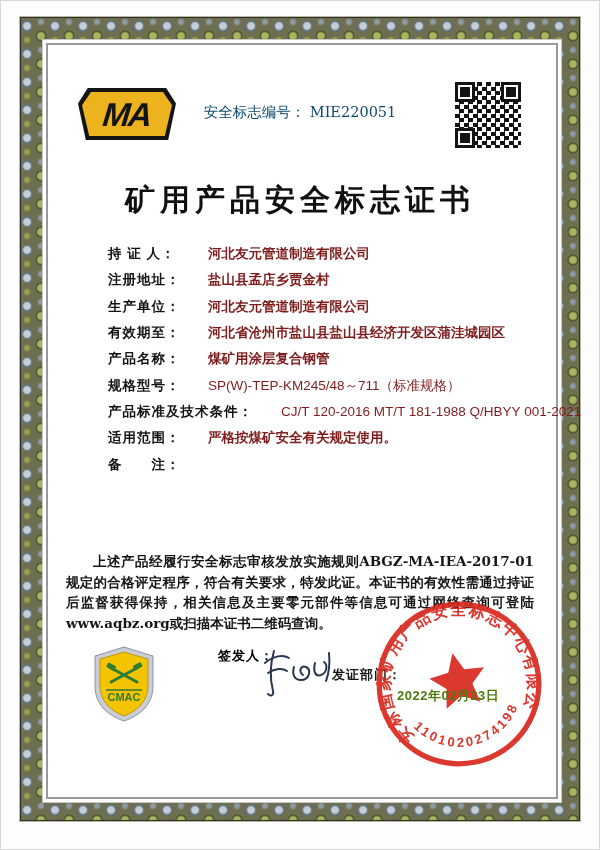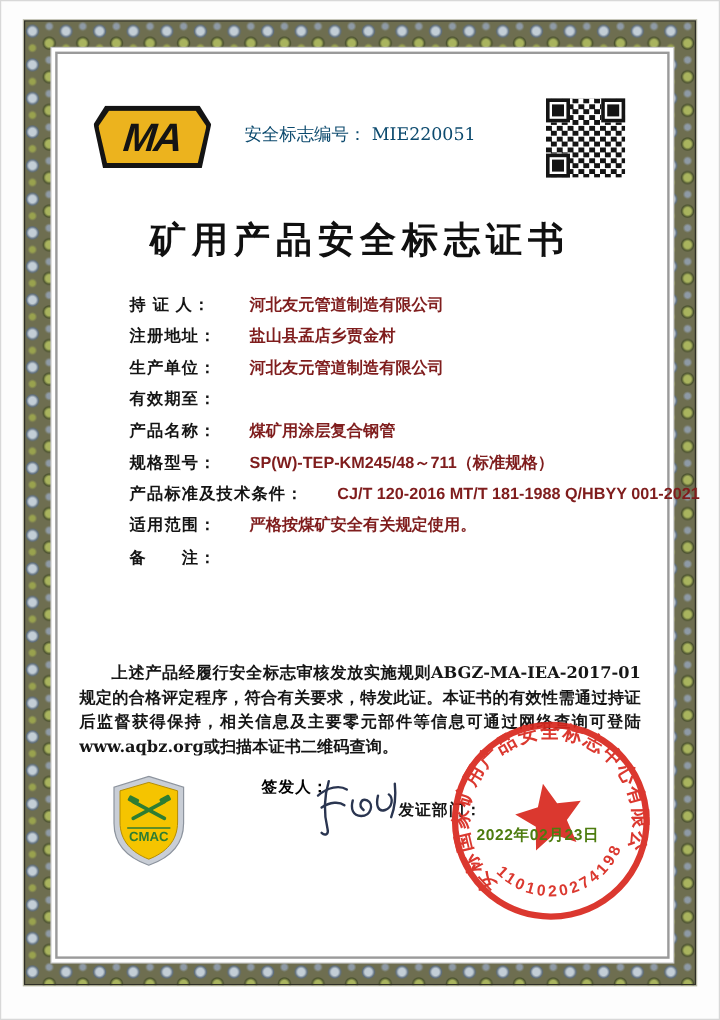--- a/index.html
+++ b/index.html
@@ -36,21 +36,21 @@
   
   .title{position:absolute;left:0;top:180px;width:100%;text-align:center;
       font-family:"DejaVu Serif","Liberation Serif",serif;font-weight:900;font-size:30px;
       letter-spacing:5px;color:#101010;}
   
   .fields{position:absolute;left:85px;top:241px;width:448px;font-size:13.5px;color:#141414;}
   .row{display:flex;align-items:center;height:26.3px;white-space:nowrap;}
   .lab{font-weight:bold;flex:0 0 100px;letter-spacing:1px;margin-left:23px;}
   .lab.auto{flex:0 0 auto;margin-right:28px;}
   .val{font-family:"DejaVu Serif","Liberation Serif",serif;font-weight:700;color:#7f1d1d;}
-  .val.sans{font-family:"Liberation Sans",sans-serif;font-weight:bold;text-align:center;}
+  .val.sans{font-family:"Liberation Sans",sans-serif;font-weight:normal;text-align:center;}
   .val2gap{margin-left:34px;}
   
   .para{position:absolute;left:66px;top:551px;width:468px;text-align:justify;text-indent:2em;
       font-family:"DejaVu Serif","Liberation Serif",serif;font-weight:700;font-size:13.5px;
       line-height:20.5px;color:#161616;}
   
   .cmac{position:absolute;left:92px;top:646px;}
   .siglab{position:absolute;left:218px;top:647px;font-size:13px;font-weight:bold;color:#000000;letter-spacing:1px;}
   .sig{position:absolute;left:260px;top:643px;}
   .deptlab{position:absolute;left:332px;top:666px;font-size:13px;font-weight:bold;color:#141414;letter-spacing:1px;}
@@ -98,20 +98,21 @@
     <div class="row">
       <span class="lab">注册地址：</span>
       <span class="val">盐山县孟店乡贾金村</span>
     </div>
     <div class="row">
       <span class="lab">生产单位：</span>
       <span class="val">河北友元管道制造有限公司</span>
     </div>
     <div class="row">
       <span class="lab">有效期至：</span>
+      <span class="val">河北省沧州市盐山县盐山县经济开发区蒲洼城园区</span>
     </div>
     <div class="row">
       <span class="lab">产品名称：</span>
       <span class="val">煤矿用涂层复合钢管</span>
     </div>
     <div class="row">
       <span class="lab">规格型号：</span>
       <span class="val sans">SP(W)-TEP-KM245/48～711（标准规格）</span>
     </div>
     <div class="row">

